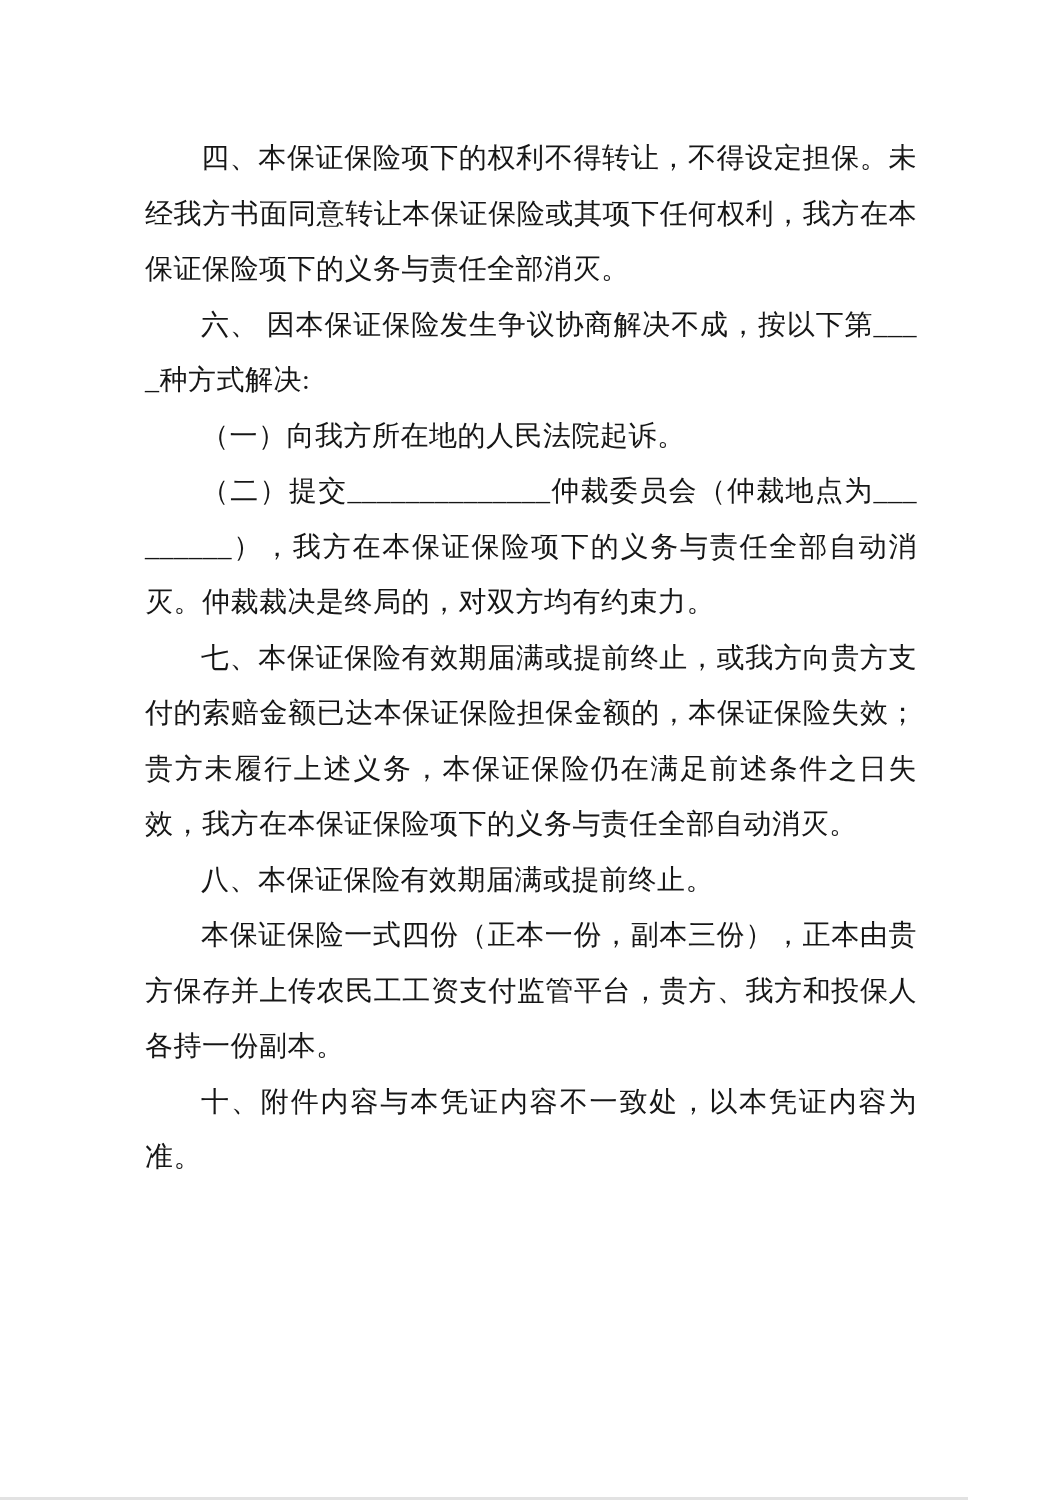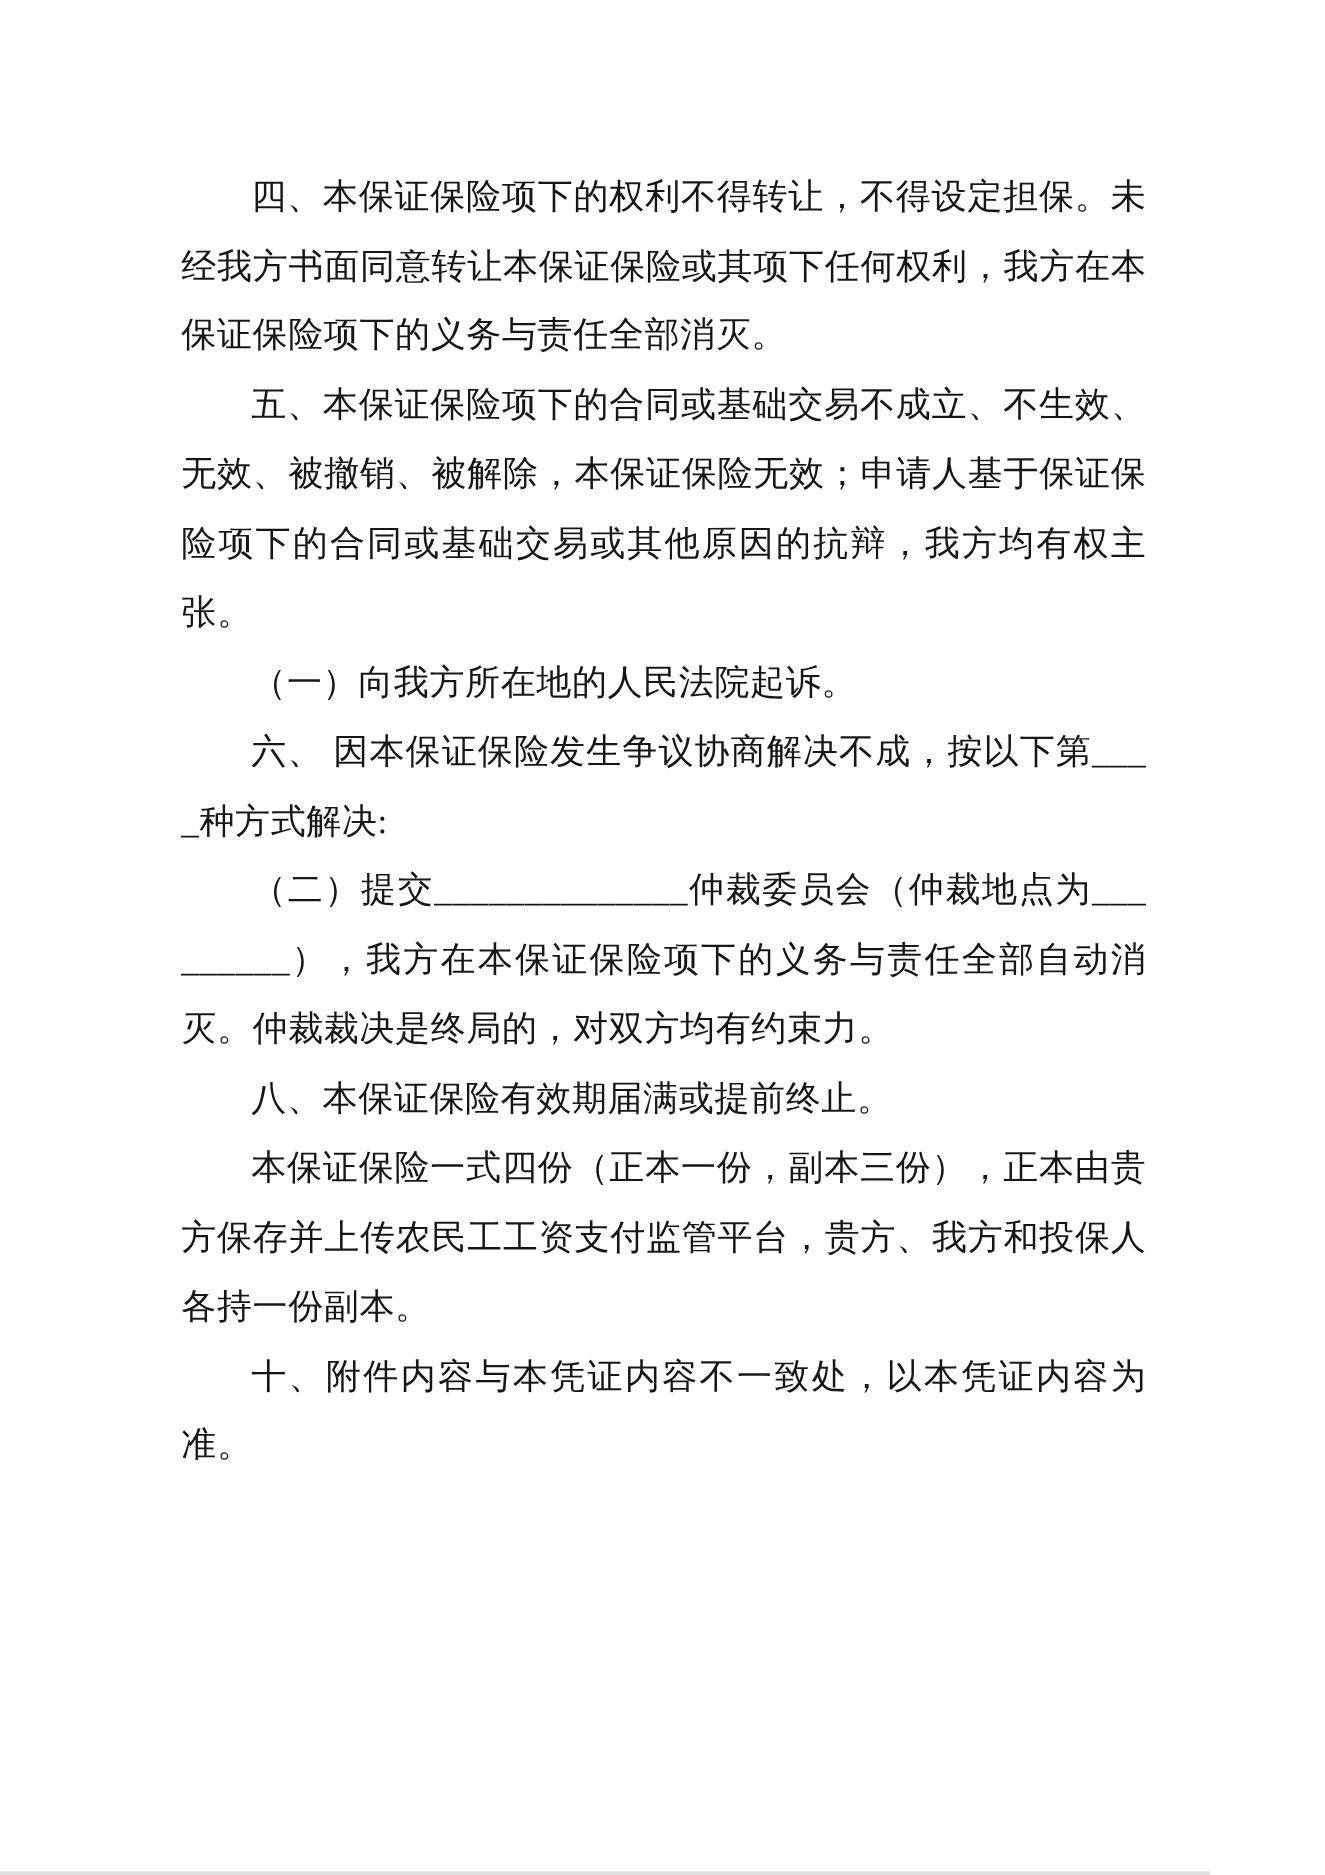--- a/index.html
+++ b/index.html
@@ -42,22 +42,22 @@
     height: 3px;
     background: #e2e2e2;
   }
 </style>
 </head>
 <body>
 
 <div class="page">
   <div class="doc">
     <p>四、本保证保险项下的权利不得转让，不得设定担保。未经我方书面同意转让本保证保险或其项下任何权利，我方在本保证保险项下的义务与责任全部消灭。</p>
-    <p>五、本保证保险项下的合同或基础交易不成立、不生效、无效、被撤销、被解除，本保证保险无效；申请人基于保证保险项下的合同或基础交易或其他原因的抗辩，我方均有权主张。</p>
+    <p>六、 因本保证保险发生争议协商解决不成，按以下第____种方式解决:</p>
     <p>（一）向我方所在地的人民法院起诉。</p>
-    <p>六、 因本保证保险发生争议协商解决不成，按以下第____种方式解决:</p>
     <p>（二）提交______________仲裁委员会（仲裁地点为_________），我方在本保证保险项下的义务与责任全部自动消灭。仲裁裁决是终局的，对双方均有约束力。</p>
+    <p>七、本保证保险有效期届满或提前终止，或我方向贵方支付的索赔金额已达本保证保险担保金额的，本保证保险失效；贵方未履行上述义务，本保证保险仍在满足前述条件之日失效，我方在本保证保险项下的义务与责任全部自动消灭。</p>
     <p>八、本保证保险有效期届满或提前终止。</p>
     <p>本保证保险一式四份（正本一份，副本三份），正本由贵方保存并上传农民工工资支付监管平台，贵方、我方和投保人各持一份副本。</p>
     <p>十、附件内容与本凭证内容不一致处，以本凭证内容为准。</p>
   </div>
   <div class="scan-edge"></div>
 </div>
 
 </body></html>

